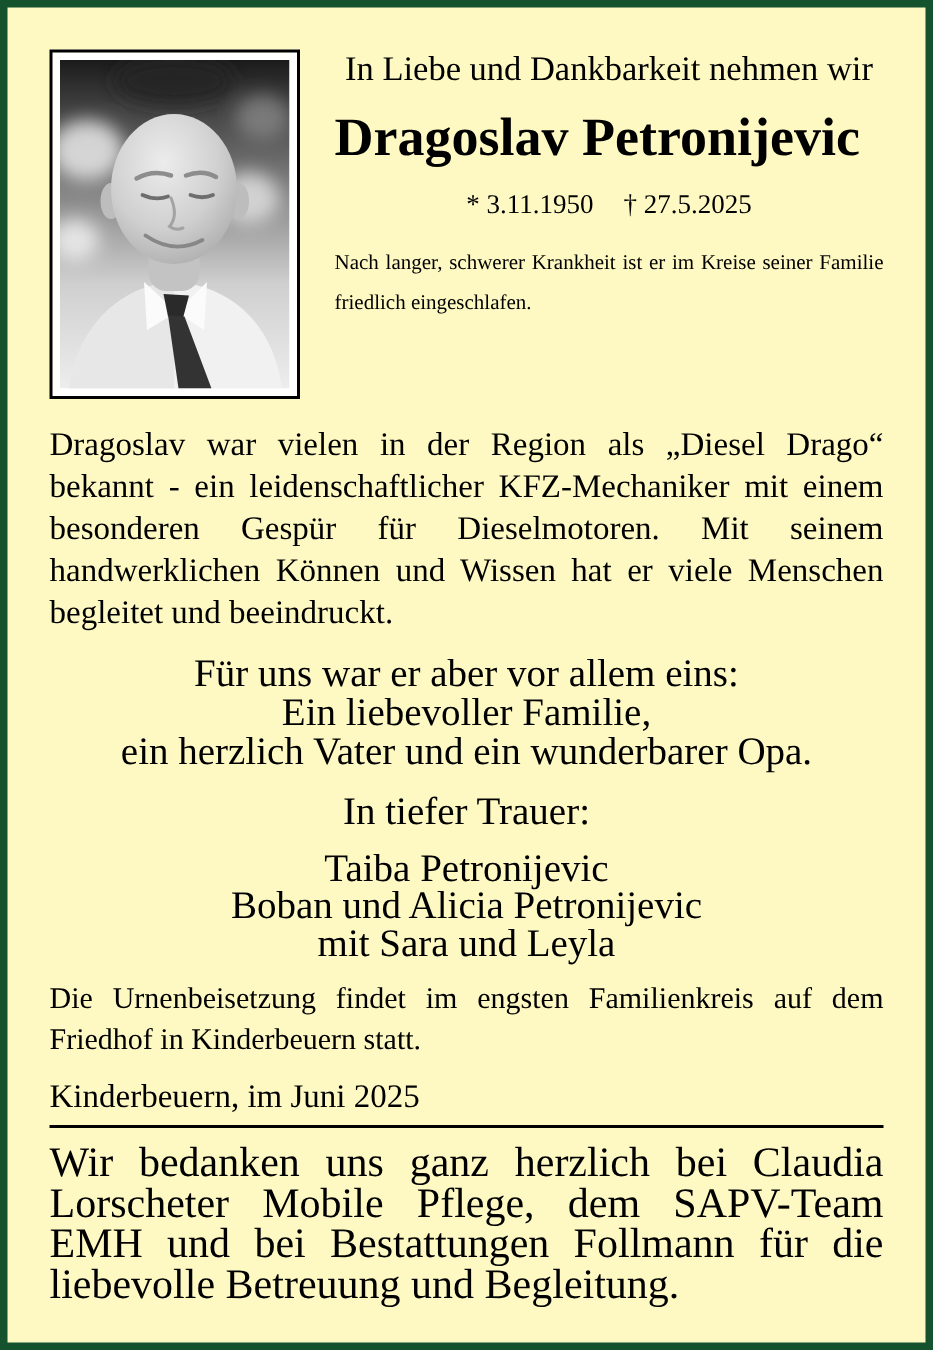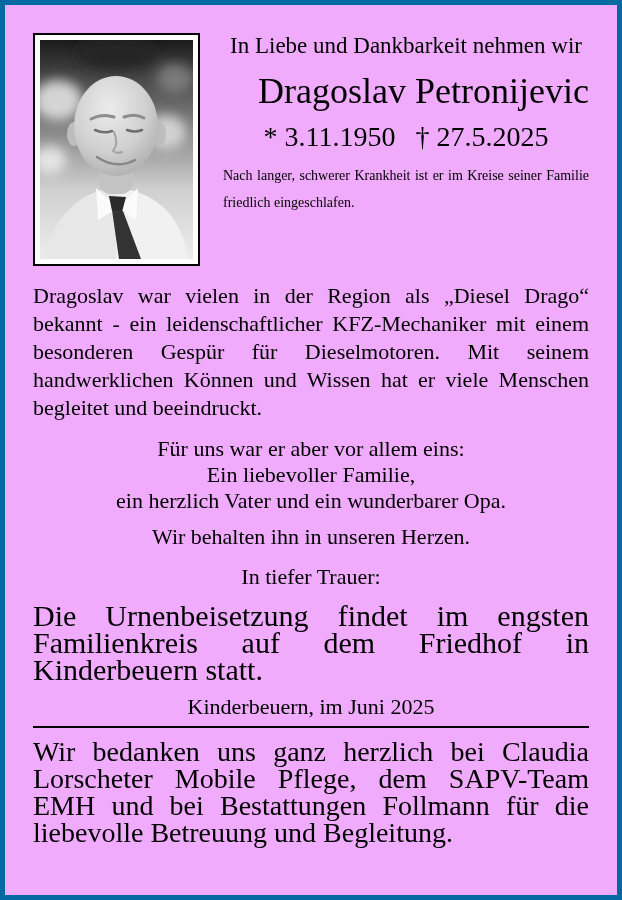--- a/index.html
+++ b/index.html
@@ -5,22 +5,22 @@
   html, body {
     margin: 0;
     padding: 0;
     background: #ffffff;
   }
   .page {
     position: relative;
     width: 622px;
     height: 900px;
     box-sizing: border-box;
-    background: #f0abfc;
-    border: 5px solid #0369a1;
+    background: #fef9c3;
+    border: 5px solid #14532d;
     padding: 26px 28px 0 28px;
     font-family: "Liberation Serif", "DejaVu Serif", serif;
     color: #000000;
     overflow: hidden;
   }
   .header {
     display: flex;
     align-items: flex-start;
   }
   .photo-frame {
@@ -41,63 +41,63 @@
   .intro {
     margin: 2px 0 0;
     font-size: 23px;
     line-height: 25px;
     text-align: center;
   }
   .name {
     margin: 13px 0 0;
     font-size: 36px;
     line-height: 40px;
-    font-weight: normal;
-    text-align: right;
+    font-weight: bold;
+    text-align: left;
     white-space: nowrap;
   }
   .dates {
     margin: 12px 0 0;
-    font-size: 28px;
+    font-size: 18px;
     line-height: 27px;
     text-align: center;
   }
   .dates .date-gap { display: inline-block; width: 20px; }
   .death-par {
     margin: 12px 0 0;
     font-size: 14px;
     line-height: 27px;
     text-align: justify;
   }
   .bio {
     margin: 16px 0 0;
     font-size: 22px;
     line-height: 28px;
     text-align: justify;
   }
   .center-block {
-    font-size: 22px;
+    font-size: 26px;
     text-align: center;
   }
   .center-block p { margin: 0; }
   .tribute { margin-top: 14px; line-height: 26px; }
   .remembrance { margin-top: 10px; line-height: 26px; }
   .mourning-header { margin-top: 14px; line-height: 26px; }
   .mourners { margin-top: 12px; line-height: 25px; }
   .burial {
     margin: 12px 0 0;
-    font-size: 30px;
+    font-size: 20px;
     line-height: 27px;
     text-align: justify;
   }
   .place-date {
     margin: 11px 0 0;
     font-size: 22px;
     line-height: 26px;
-    text-align: center;
+    text-align: left;
   }
   .rule {
     border: none;
     border-top: 2px solid #000000;
     margin: 6px 0 0;
     height: 0;
   }
   .thanks {
     margin: 10px 0 0;
     font-size: 28px;
@@ -171,28 +171,30 @@
   </div>
 
   <p class="bio">Dragoslav war vielen in der Region als „Diesel Drago“ bekannt - ein leidenschaftlicher KFZ-Mechaniker mit einem besonderen Gespür für Dieselmotoren. Mit seinem handwerklichen Können und Wissen hat er viele Menschen begleitet und beeindruckt.</p>
 
   <div class="center-block tribute">
     <p>Für uns war er aber vor allem eins:</p>
     <p>Ein liebevoller Familie,</p>
     <p>ein herzlich Vater und ein wunderbarer Opa.</p>
   </div>
 
-  <div class="center-block remembrance">
-    <p>Wir behalten ihn in unseren Herzen.</p>
-  </div>
 
   <div class="center-block mourning-header">
     <p>In tiefer Trauer:</p>
   </div>
 
+  <div class="center-block mourners">
+    <p>Taiba Petronijevic</p>
+    <p>Boban und Alicia Petronijevic</p>
+    <p>mit Sara und Leyla</p>
+  </div>
 
   <p class="burial">Die Urnenbeisetzung findet im engsten Familienkreis auf dem Friedhof in Kinderbeuern statt.</p>
 
   <p class="place-date">Kinderbeuern, im Juni 2025</p>
 
   <hr class="rule">
 
   <p class="thanks">Wir bedanken uns ganz herzlich bei Claudia Lorscheter Mobile Pflege, dem SAPV-Team EMH und bei Bestattungen Follmann für die liebevolle Betreuung und Begleitung.</p>
 
 </div>

